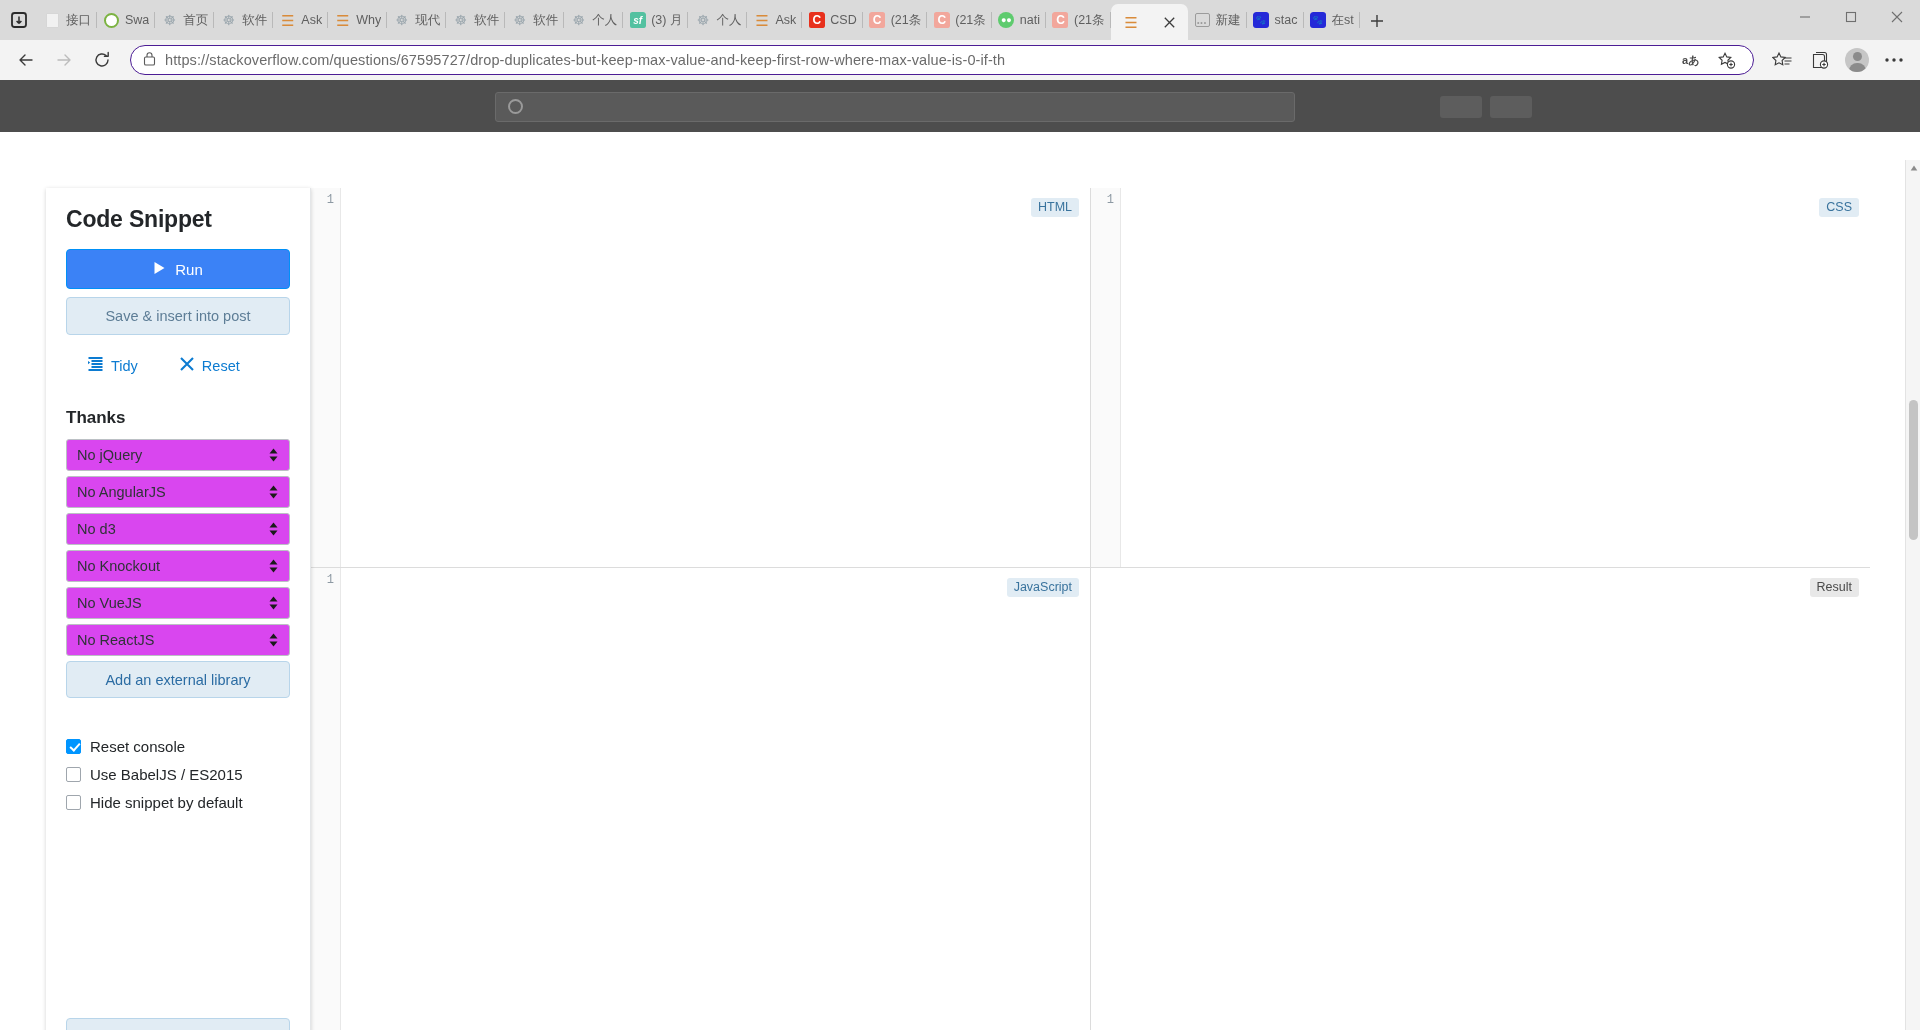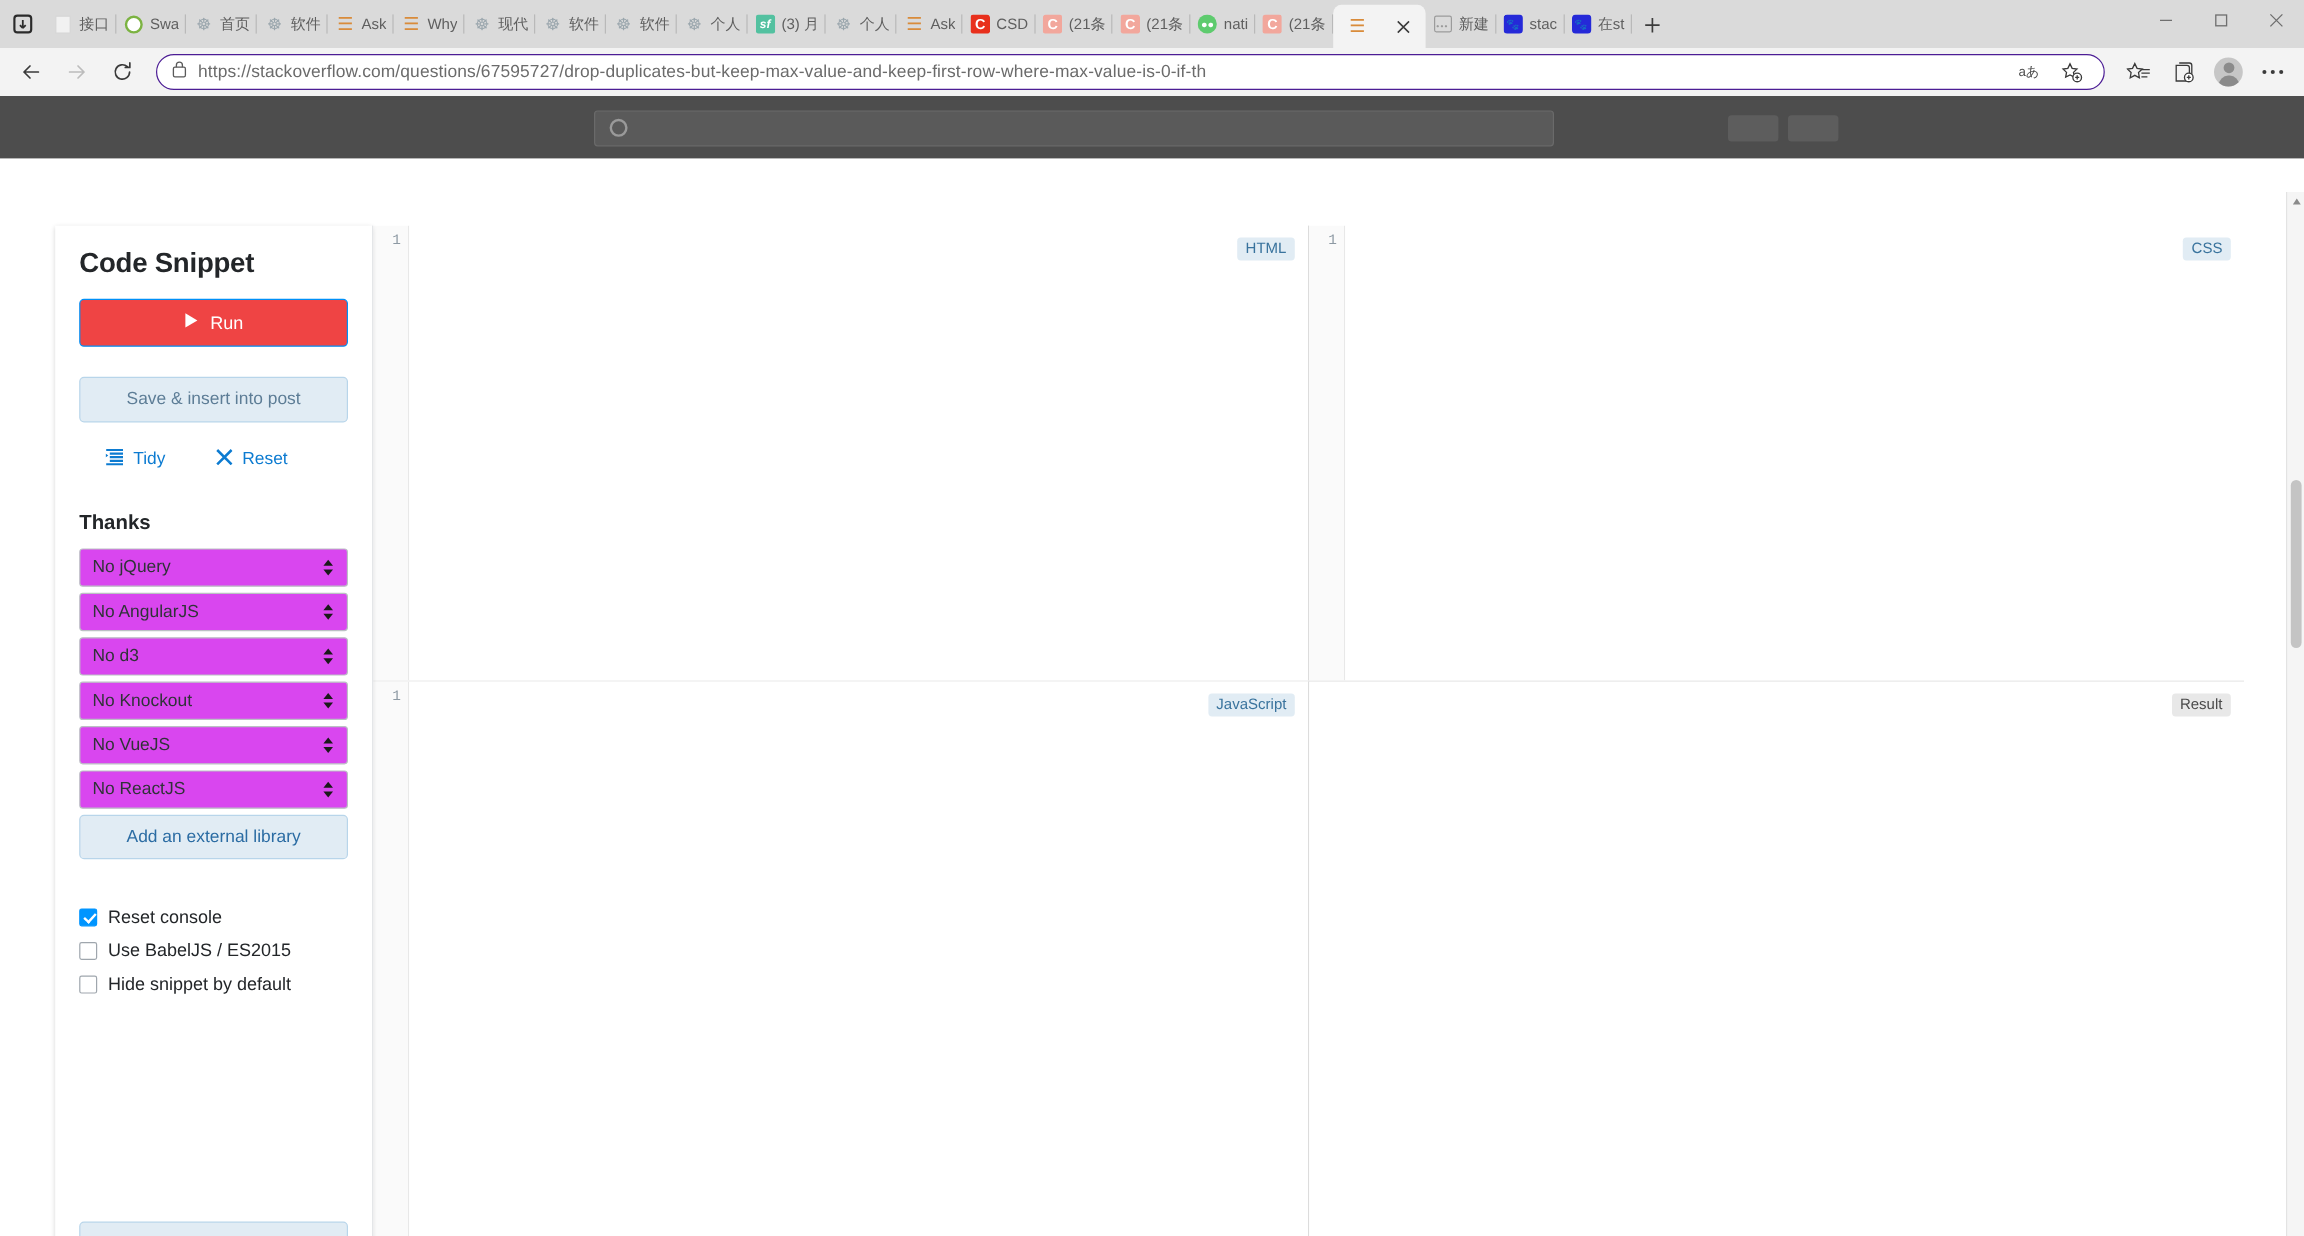--- a/index.html
+++ b/index.html
@@ -97,21 +97,21 @@
   .omnibox {
     flex: 1; height: 30px; background: #fff; border: 1px solid #4c1d95;
     border-radius: 15px; display: flex; align-items: center;
     padding: 0 12px; margin: 0 8px; gap: 9px; min-width: 0;
   }
   .url-text {
     font-size: 14.5px; color: #6b6b6b; white-space: nowrap; overflow: hidden;
     letter-spacing: 0.1px;
   }
   .omni-actions { display: flex; align-items: center; gap: 2px; margin-left: auto; flex: none; }
-  .omni-btn { width: 30px; height: 28px; display: flex; align-items: center; justify-content: center; }
+  .omni-btn { width: 30px; height: 28px; display: flex; align-items: center; justify-content: center; font-weight: bold; }
   .nav-right { display: flex; align-items: center; gap: 2px; flex: none; }
   .avatar-btn { width: 34px; height: 32px; display: flex; align-items: center; justify-content: center; }
   .avatar {
     width: 24px; height: 24px; border-radius: 50%; background: #c6c6c6;
     position: relative; overflow: hidden;
   }
   .avatar::before { content:""; position:absolute; width:9px; height:9px; border-radius:50%;
                     background:#8b8b8b; left:7.5px; top:4px; }
   .avatar::after { content:""; position:absolute; width:17px; height:10px; border-radius:8px 8px 0 0;
                    background:#8b8b8b; left:3.5px; top:15px; }
@@ -143,25 +143,25 @@
   }
   .snip-sidebar {
     width: 265px; flex: none; background: #fff; border-right: 1px solid #e4e6e8;
     padding: 18px 20px 0 20px;
     box-shadow: 0 1px 4px rgba(0,0,0,0.18);
     position: relative; z-index: 5;
   }
   .snip-title { font-size: 23px; font-weight: bold; color: #232629; margin-bottom: 16px; letter-spacing: -0.2px;}
 
   .btn-run {
-    width: 100%; height: 40px; background: #ef4444; border: 1px solid #0090f7; border-radius: 4px;
+    width: 100%; height: 40px; background: #3b82f6; border: 1px solid #0090f7; border-radius: 4px;
     color: #fff; font-size: 15px; display: flex; align-items: center; justify-content: center; gap: 9px;
   }
   .btn-save {
-    width: 100%; height: 38px; margin-top: 25px; background: #e1ecf4; border: 1px solid #b8d5ea;
+    width: 100%; height: 38px; margin-top: 8px; background: #e1ecf4; border: 1px solid #b8d5ea;
     border-radius: 4px; color: #5d7d96; font-size: 14.5px;
     display: flex; align-items: center; justify-content: center;
   }
   .link-row { display: flex; gap: 42px; margin-top: 22px; padding-left: 22px; }
   .link-item { display: flex; align-items: center; gap: 8px; color: #0c7bd1; font-size: 14.5px; }
 
   .options-title { font-size: 17px; font-weight: bold; color: #232629; margin-top: 34px; margin-bottom: 11px; }
   .select-box {
     width: 100%; height: 32px; border: 1px solid #bbc0c4; border-radius: 3px;
     display: flex; align-items: center; padding: 0 10px; margin-bottom: 5px;

